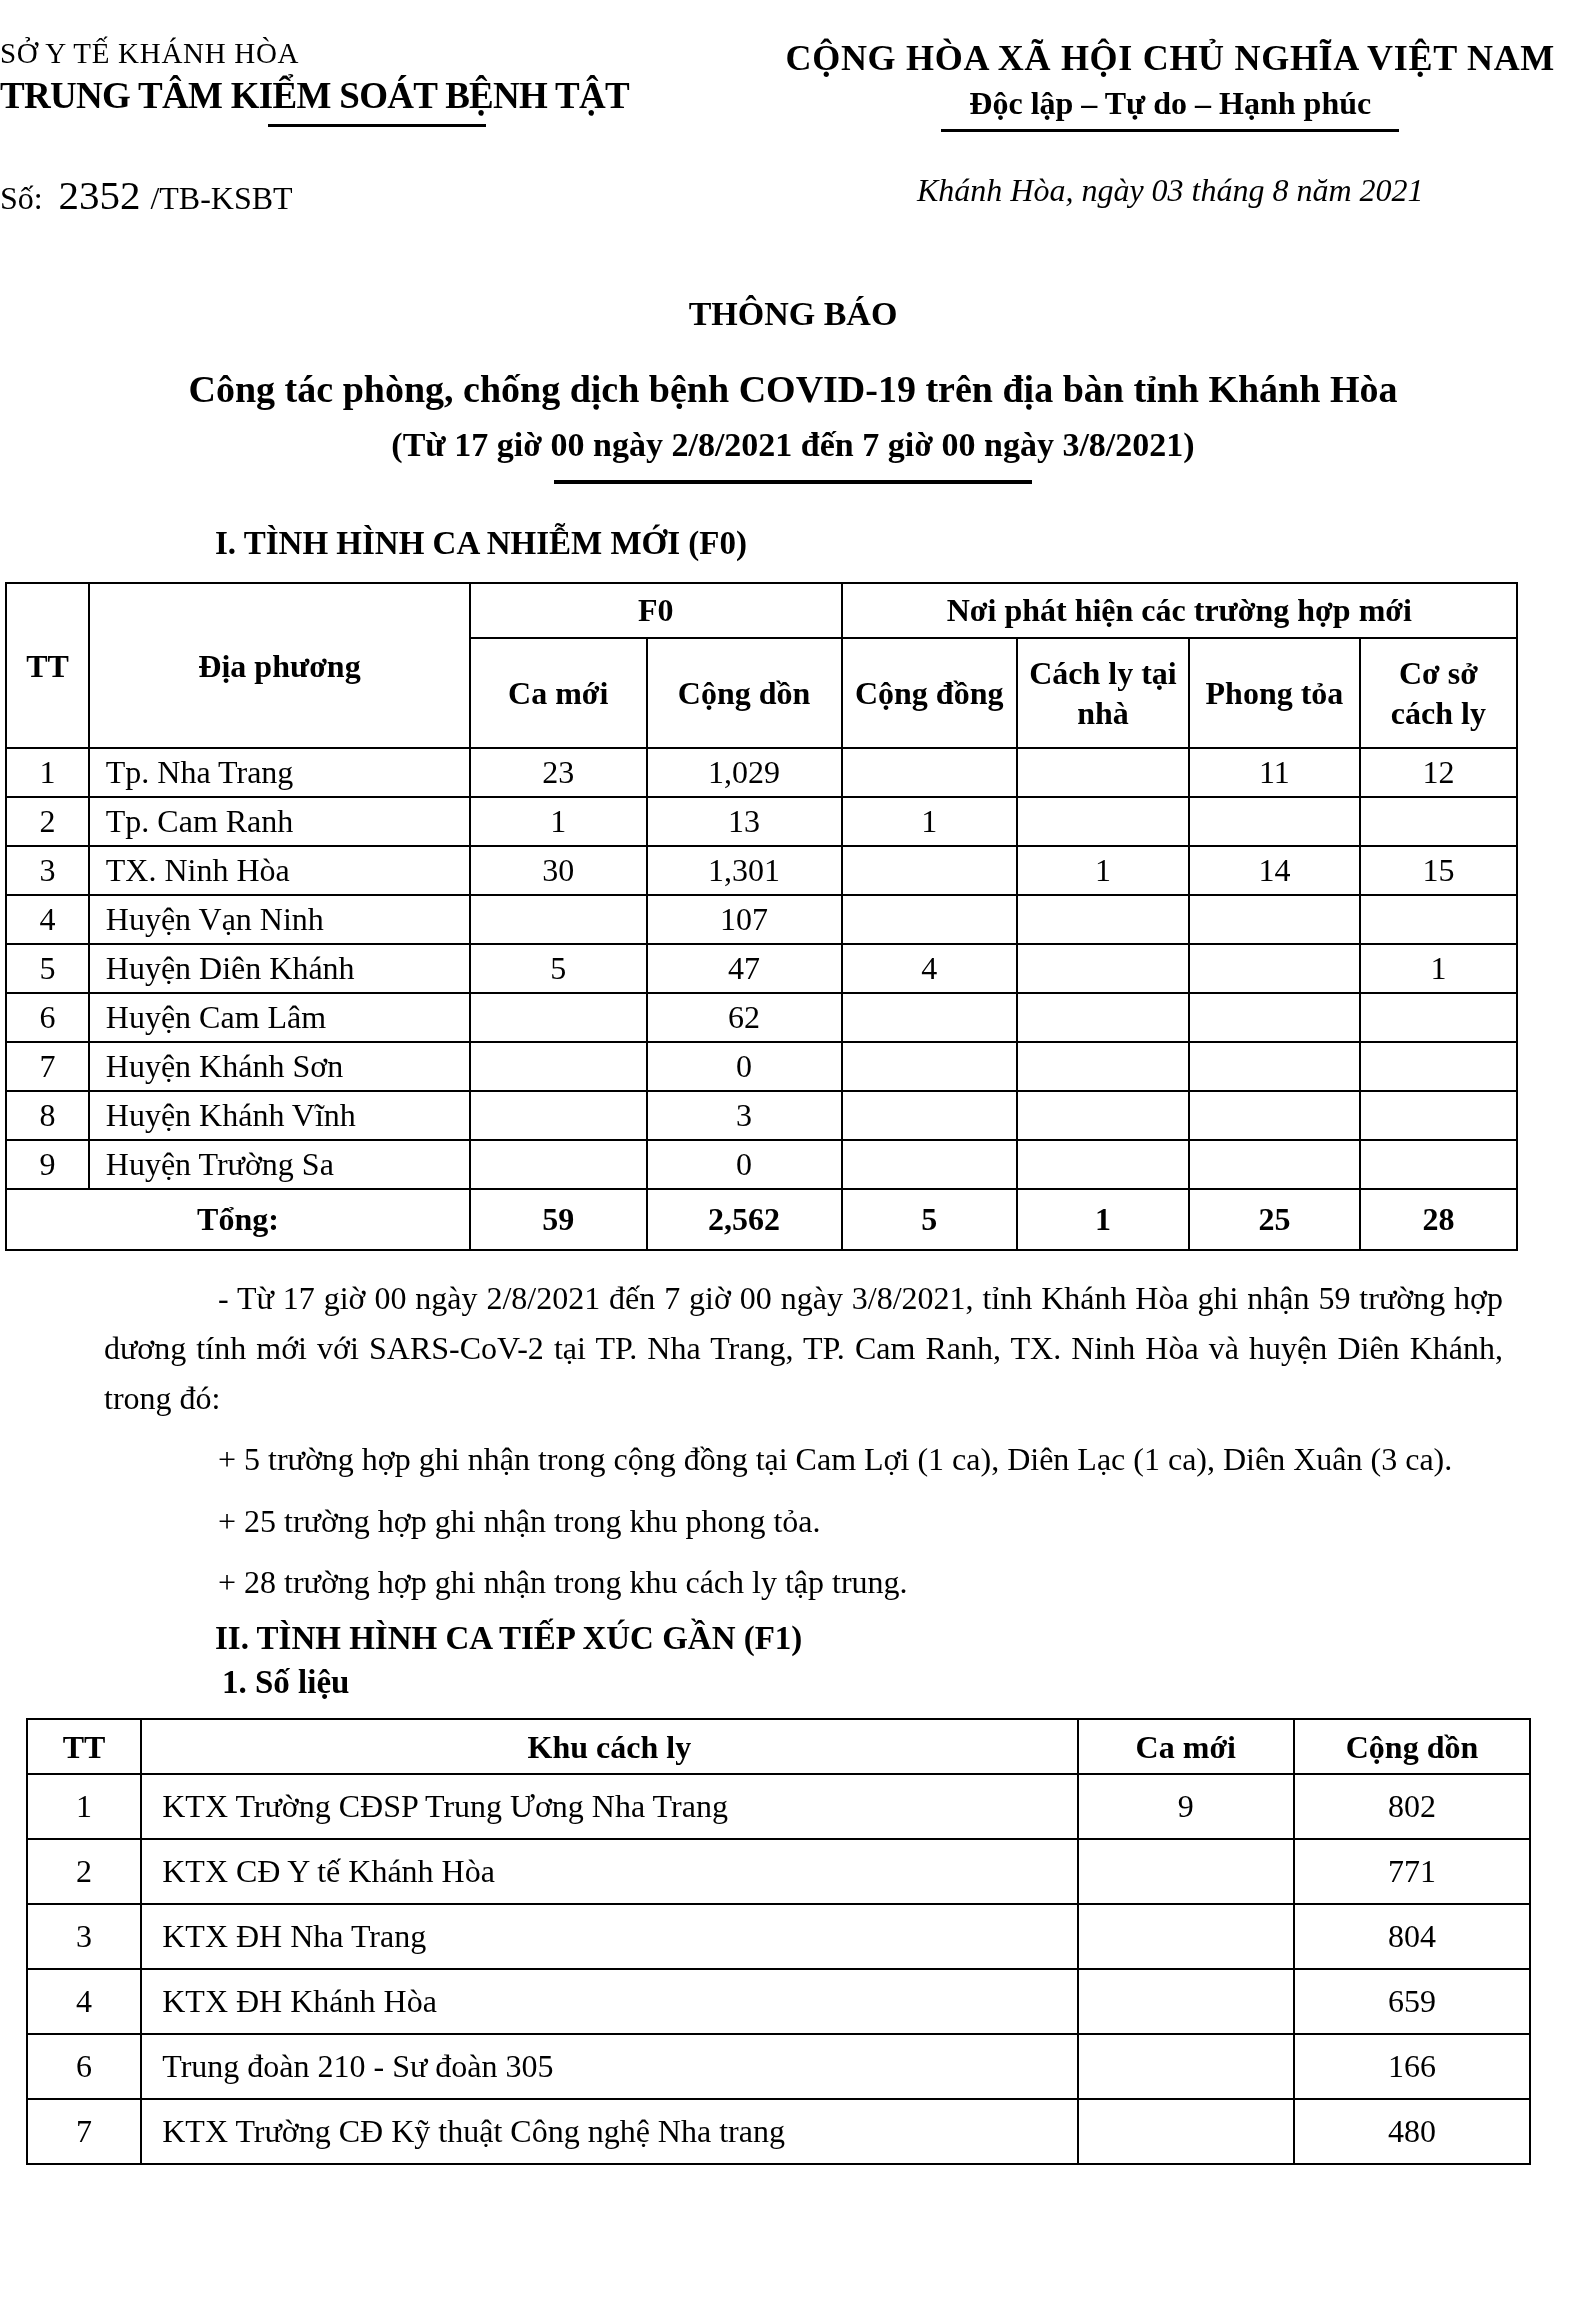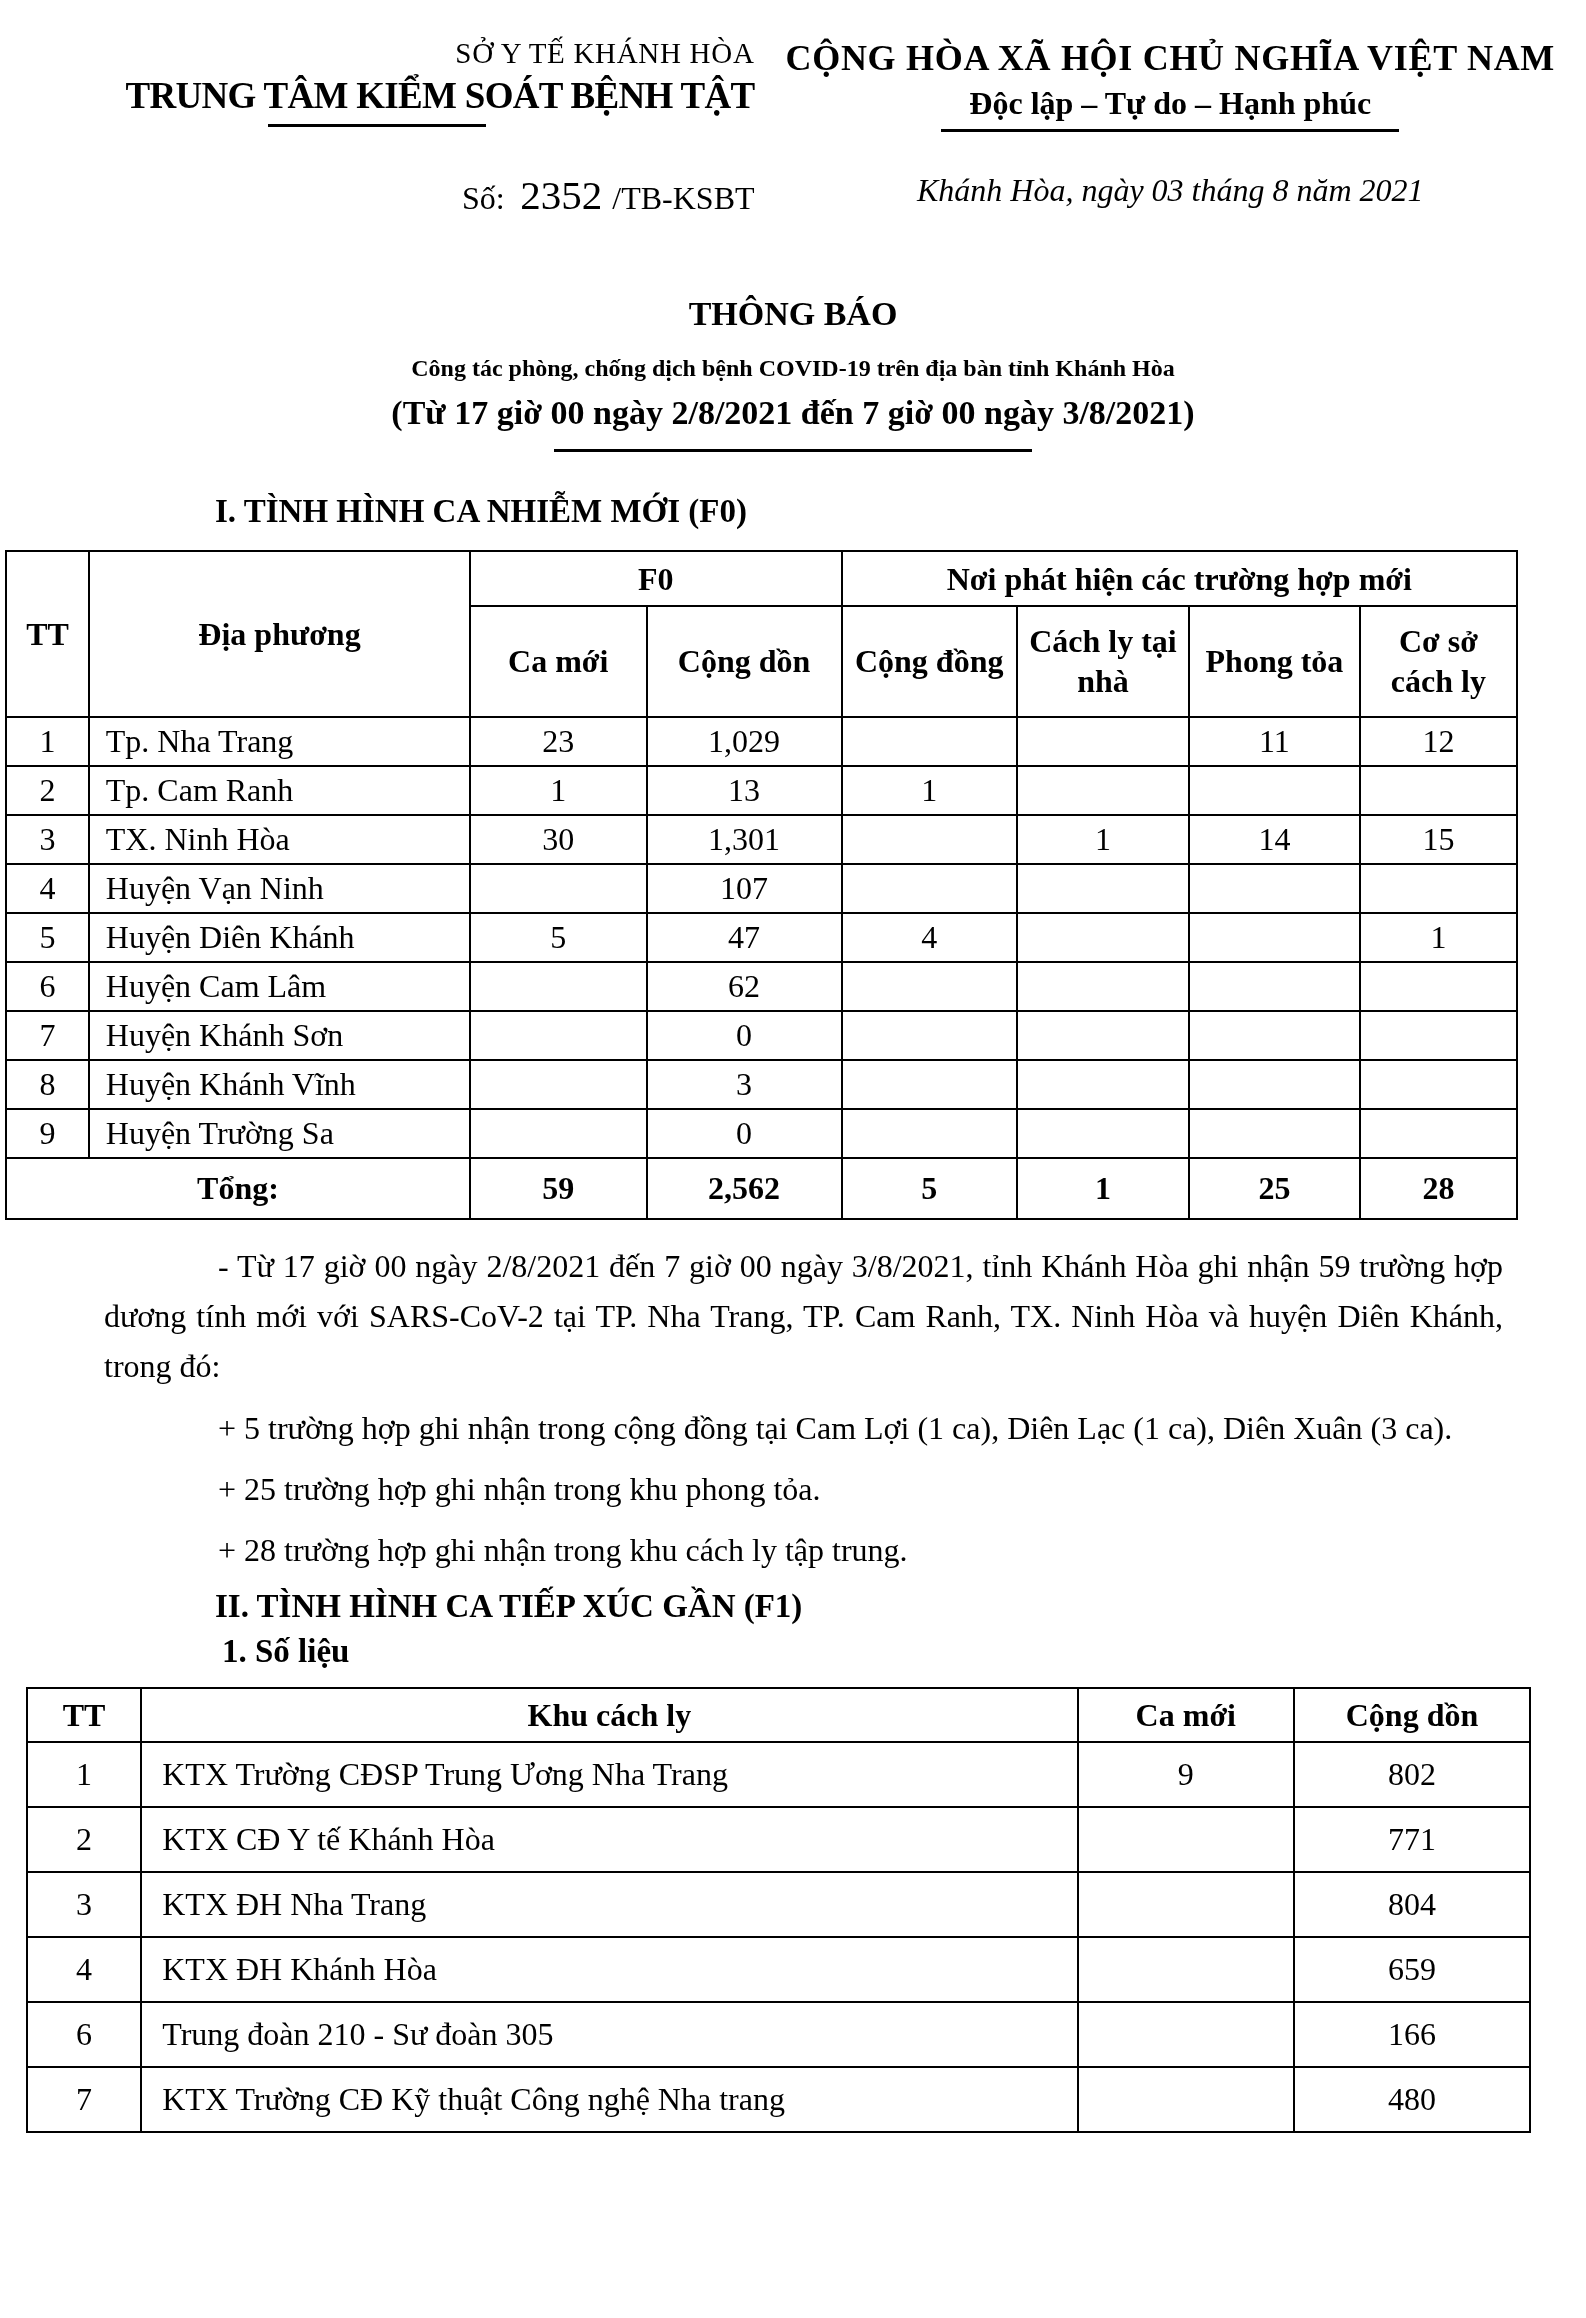--- a/index.html
+++ b/index.html
@@ -5,37 +5,37 @@
   html,body{margin:0;padding:0;background:#fff;}
   body{
     width:1586px;height:2319px;
     font-family:"Liberation Serif","DejaVu Serif",serif;
     color:#000;position:relative;overflow:hidden;
   }
   .page{padding-top:37px;}
 
   
   .doc-header{display:flex;align-items:flex-start;}
-  .hdr-left{width:755px;text-align:right;}
+  .hdr-left{width:755px;text-align:left;}
   .hdr-right{width:832px;text-align:center;}
   .hdr-line1{font-size:29px;letter-spacing:0.7px;}
   .hdr-left .hdr-line2{font-size:37px;font-weight:bold;margin-top:4.3px;letter-spacing:-0.7px;}
   .hdr-right .hdr-line1{font-weight:bold;font-size:36px;}
   .hdr-right .hdr-line2{font-weight:bold;font-size:32px;margin-top:5.7px;}
   .rule{height:2.9px;background:#000;margin:7.2px auto 0 auto;}
   .rule-left{width:218px;}
   .rule-right{width:458px;}
   .doc-number{margin-top:44px;font-size:32px;}
   .doc-number .num{font-size:41px;padding:0 10px 0 15.7px;}
   .date-line{margin-top:40px;font-size:32px;font-style:italic;}
 
   
   .title-block{text-align:center;margin-top:69px;line-height:1.55;}
   .title-main{font-size:34px;font-weight:bold;}
-  .title-sub{font-size:24px;font-weight:bold;margin-top:9px;}
+  .title-sub{font-size:38px;font-weight:bold;margin-top:19px;}
   .title-range{font-size:34px;font-weight:bold;}
   .rule-title{width:478px;height:3.6px;background:#000;margin:8.6px auto 0 auto;}
 
   
   .section-heading{font-size:33px;font-weight:bold;margin:41px 8px 20px 215px;}
   .sub-heading{font-size:33px;font-weight:bold;margin:4.3px 0 17px 222px;}
 
   
   table{border-collapse:collapse;table-layout:fixed;}
   th,td{border:2.1px solid #000;font-size:32px;overflow:hidden;}

